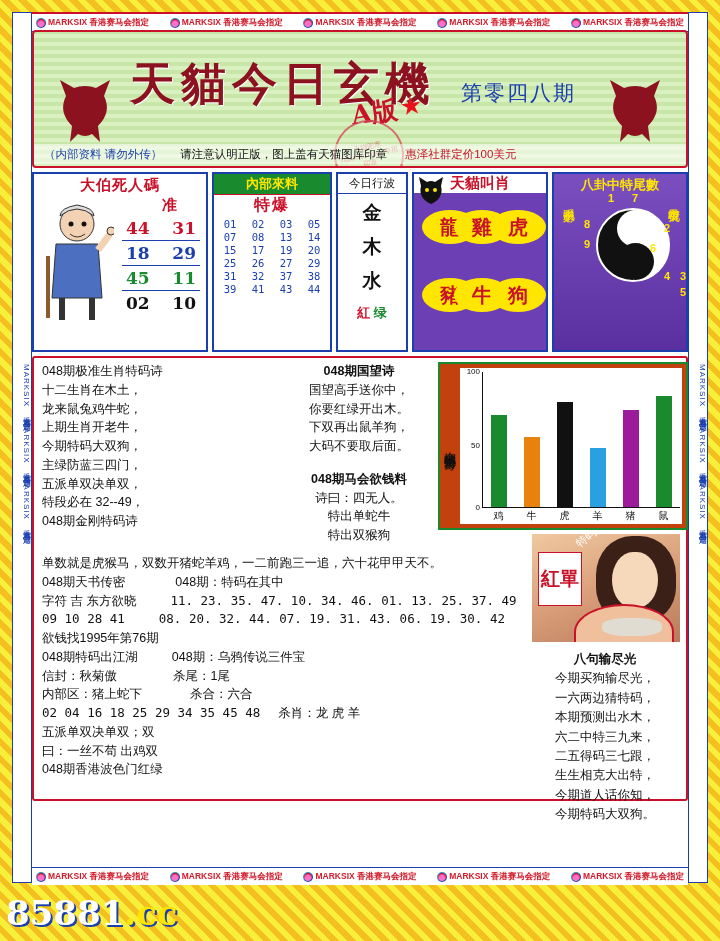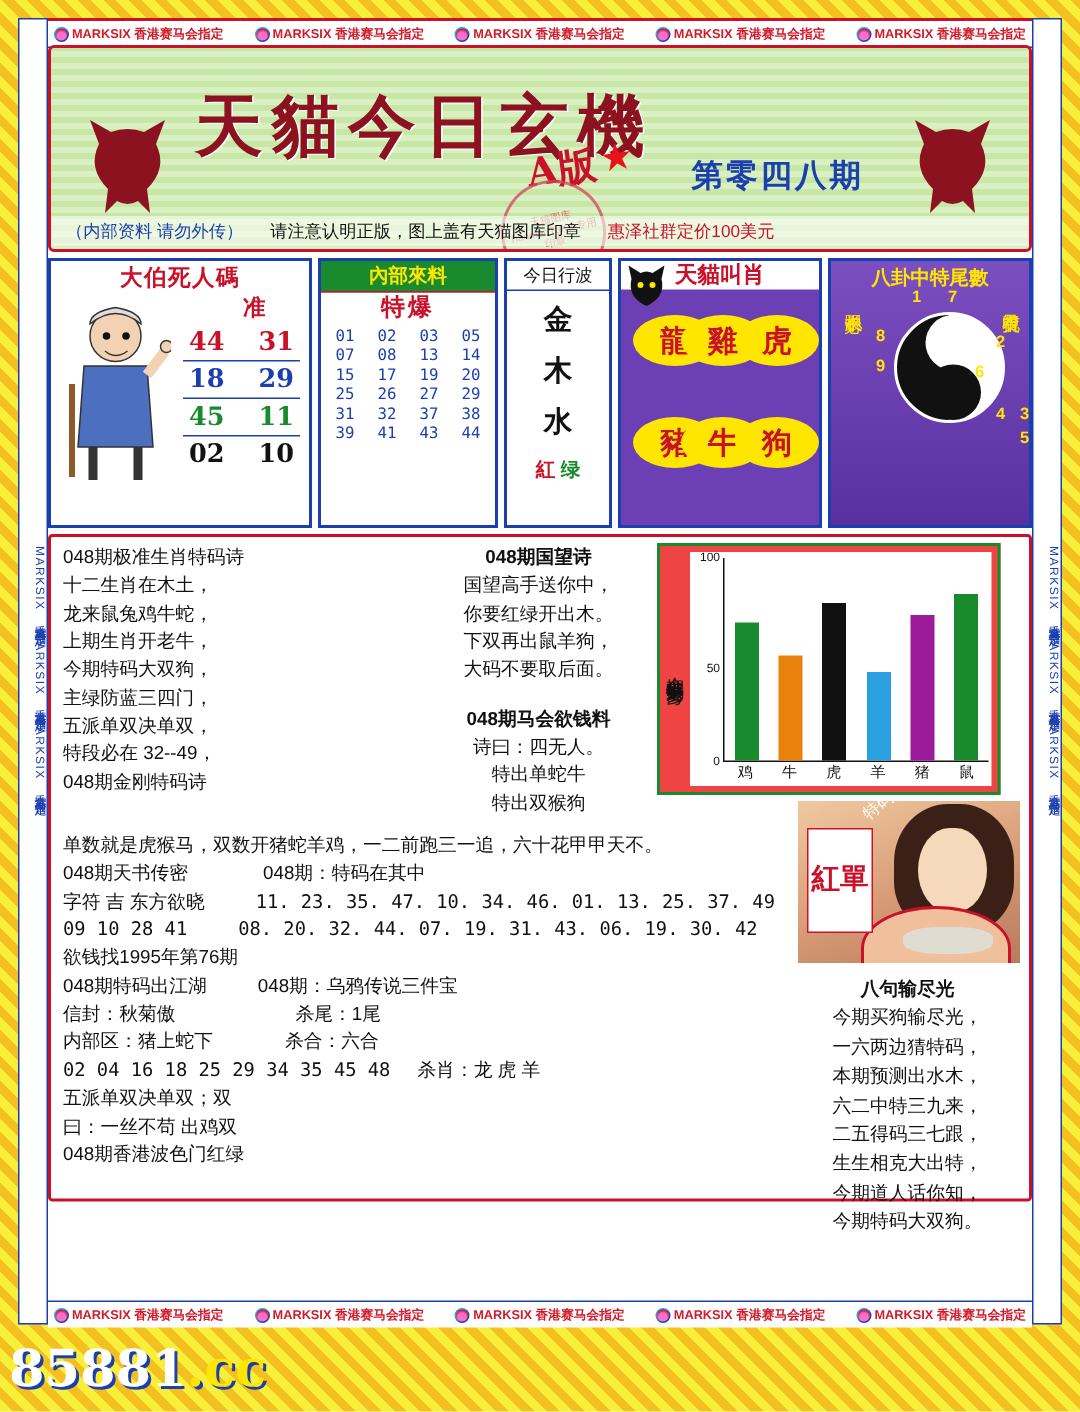--- a/index.html
+++ b/index.html
@@ -87,22 +87,22 @@
     position:absolute; left:318px; top:62px;
     width:64px; height:44px;
     color:#c9122a; font-weight:bold; font-size:26px;
     font-family:"DejaVu Serif", serif;
     transform:rotate(-8deg);
   }
   .badge-a .star {
     position:absolute; right:-6px; top:2px; color:#e8121b; font-size:22px;
   }
   .issue {
-    position:absolute; right:110px; top:71px;
-    font-size:21px; font-weight:bold; color:#1b3fae;
+    position:absolute; right:110px; top:47px;
+    font-size:21px; font-weight:normal; color:#1b3fae;
     letter-spacing:2px;
   }
   .stamp {
     position:absolute; left:300px; top:88px;
     width:70px; height:70px; border-radius:50%;
     border:2px solid #d4455a;
     color:#d4455a; font-size:7px;
     opacity:.75;
     transform:rotate(-12deg);
     display:flex; align-items:center; justify-content:center; text-align:center;
@@ -198,22 +198,22 @@
   .col-mid  { position:absolute; left:250px; top:4px; width:150px; text-align:center; }
   .row-wide { position:absolute; left:8px; top:196px; width:580px; }
 
   .red { color:#c9122a; }
   .blue { color:#1b3fae; }
   .bold { font-weight:bold; }
   .mono { font-family:"DejaVu Sans Mono", monospace; letter-spacing:0; }
 
   
   .chartbox {
-    position:absolute; left:404px; top:4px; width:229px; height:168px;
-    border:2px solid #1a8a2e; background:#ef4444;
+    position:absolute; left:404px; top:4px; width:250px; height:168px;
+    border:2px solid #1a8a2e; background:#c2410c;
     display:flex;
   }
   .chart-label {
     writing-mode:vertical-rl; text-orientation:upright;
     font-size:12px; color:#111; padding:4px 1px; width:20px;
     text-align:center; letter-spacing:1px;
   }
   .chart-plot { position:relative; flex:1; background:#fff; margin:4px 4px 4px 0; }
   .axis-y { position:absolute; left:0; top:0; bottom:0; width:22px; }
   .axis-y div { position:absolute; right:2px; font-size:8px; color:#111; transform:translateY(-50%); }
@@ -230,21 +230,21 @@
     overflow:hidden;
   }
   .photo .hair { position:absolute; right:4px; top:2px; width:80px; height:86px; border-radius:45% 45% 40% 40%;
     background:#3b2018; }
   .photo .face2 { position:absolute; right:22px; top:18px; width:46px; height:56px; border-radius:50%/55%;
     background:#f6d8ba; }
   .photo .body { position:absolute; right:6px; bottom:-18px; width:100px; height:56px; border-radius:50% 50% 0 0;
     background:#f0bf9b; }
   .photo .bikini { position:absolute; right:18px; bottom:6px; width:60px; height:18px; background:#e0dcd2; border-radius:40%; }
   .redcard {
-    position:absolute; left:6px; top:18px; width:44px; height:70px;
+    position:absolute; left:6px; top:18px; width:44px; height:54px;
     background:#fff; color:#c9122a; font-weight:bold; font-size:19px;
     display:flex; flex-direction:column; align-items:center; justify-content:center;
     border:1px solid #c9122a;
   }
   .diag {
     position:absolute; left:40px; top:4px; color:#fff; font-size:11px;
     transform:rotate(-38deg); transform-origin:left top; white-space:nowrap;
   }
   .poem {
     position:absolute; right:8px; top:292px; width:146px;
@@ -505,21 +505,21 @@
         </div>
         <div style="display:flex; gap:34px">
           <span class="mono">09  10  28  41</span>
           <span class="mono">08. 20. 32. 44. 07. 19. 31. 43. 06. 19. 30. 42</span>
         </div>
         <div>欲钱找1995年第76期</div>
         <div style="display:flex; gap:34px">
           <span>048期特码出江湖</span>
           <span>048期：乌鸦传说三件宝</span>
         </div>
-        <div style="display:flex; gap:80px">
+        <div style="display:flex; gap:56px">
           <span>信封：秋菊傲</span>
           <span>杀尾：1尾</span>
         </div>
         <div style="display:flex; gap:48px">
           <span>内部区：猪上蛇下</span>
           <span>杀合：六合</span>
         </div>
         <div style="display:flex; gap:18px">
           <span class="mono">02  04  16  18  25  29  34  35  45  48</span>
           <span>杀肖：龙  虎  羊</span>

